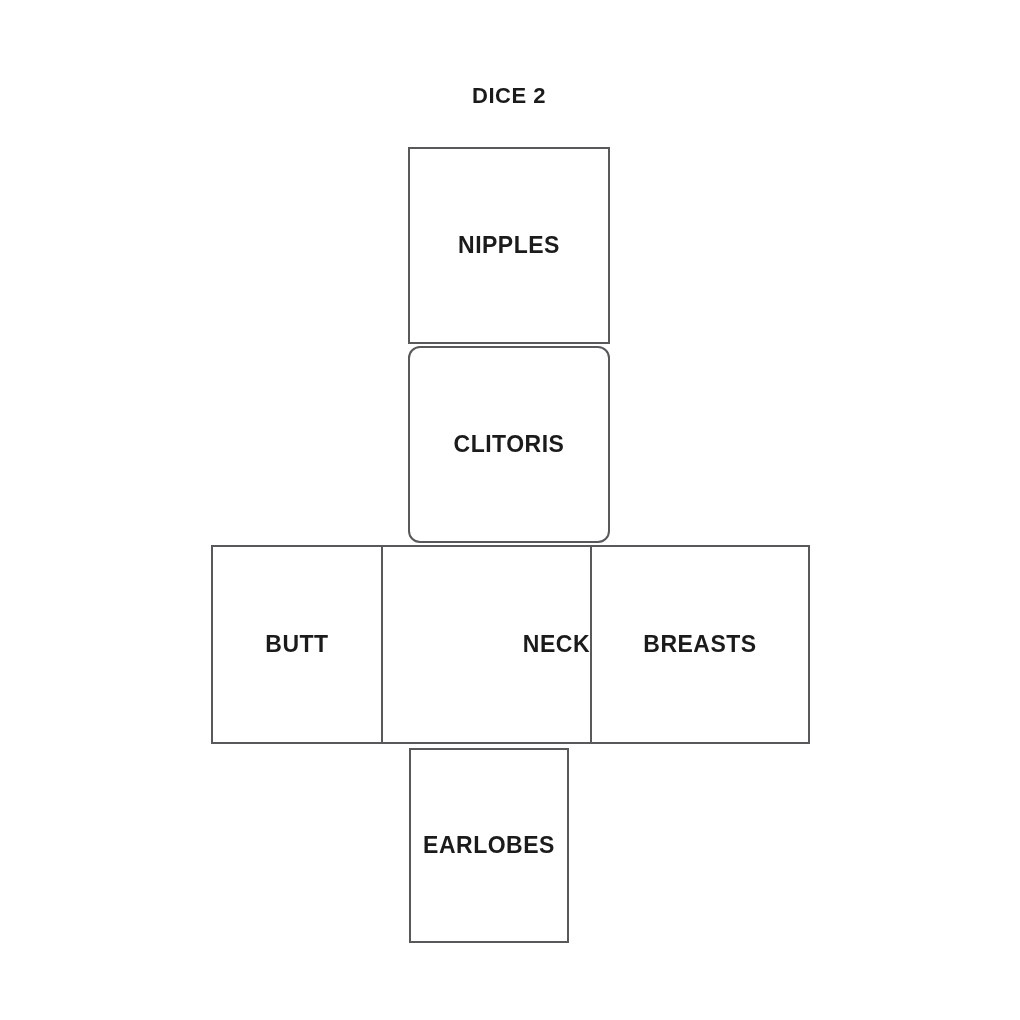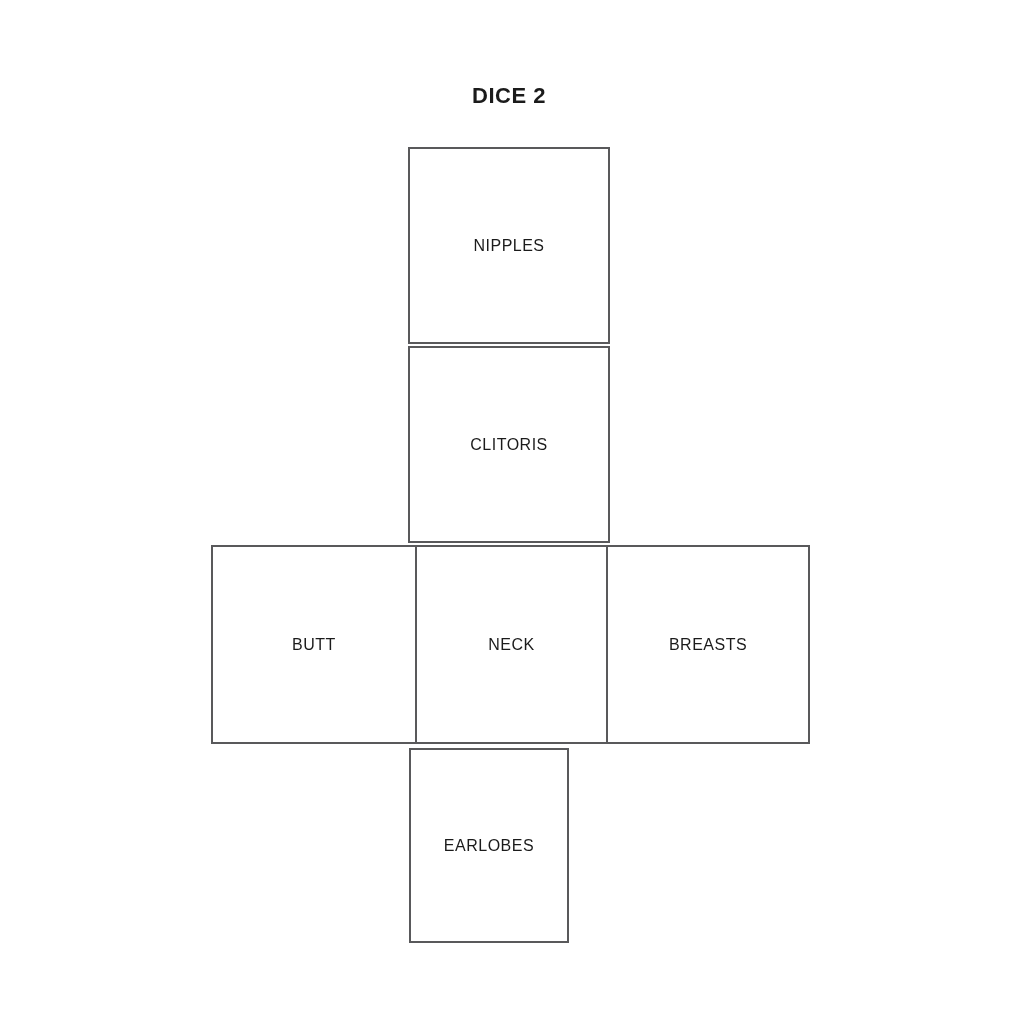--- a/index.html
+++ b/index.html
@@ -33,50 +33,50 @@
   .face {
     position: absolute;
     box-sizing: border-box;
     border: 2px solid var(--line, #59595b);
     background: var(--bg, #ffffff);
     display: flex;
     align-items: center;
     justify-content: center;
   }
   .face-label {
-    font-size: 16px;
-    font-weight: 400;
+    font-size: 23px;
+    font-weight: 700;
     letter-spacing: 0.5px;
     color: var(--ink, #1b1b1b);
     white-space: nowrap;
   }
   
   .face-nipples  { left: 408px; top: 147px; width: 202px; height: 197px; }
-  .face-clitoris { left: 408px; top: 346px; width: 202px; height: 197px; }
+  .face-clitoris { left: 408px; top: 346px; width: 202px; height: 197px; border-radius: 12px; }
   .face-earlobes { left: 409px; top: 748px; width: 160px; height: 195px; }
   
   .middle-row {
     position: absolute;
     left: 211px;
     top: 545px;
     width: 599px;
     height: 199px;
     box-sizing: border-box;
     border: 2px solid var(--line, #59595b);
     background: var(--bg, #ffffff);
     display: flex;
   }
   .row-cell {
     box-sizing: border-box;
     display: flex;
     align-items: center;
     justify-content: center;
   }
-  .cell-butt    { width: 202px; }
-  .cell-neck    { width: 191px; border-left: 2px solid var(--line, #59595b); }
+  .cell-butt    { width: 168px; }
+  .cell-neck    { width: 209px; border-left: 2px solid var(--line, #59595b); justify-content: flex-end; }
   .cell-breasts { flex: 1;      border-left: 2px solid var(--line, #59595b); }
 </style>
 </head>
 <body style="--bg: #ffffff; --line: #59595b; --ink: #1b1b1b;">
 
 <div class="canvas">
 
   <div class="title">DICE 2</div>
 
   <div class="face face-nipples">

